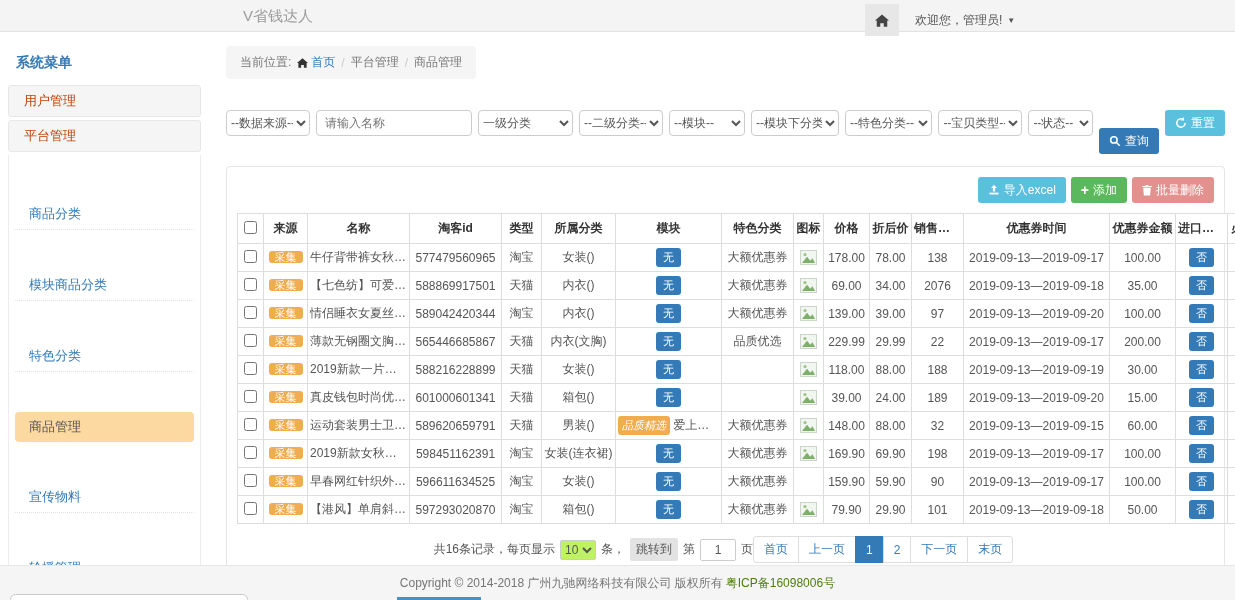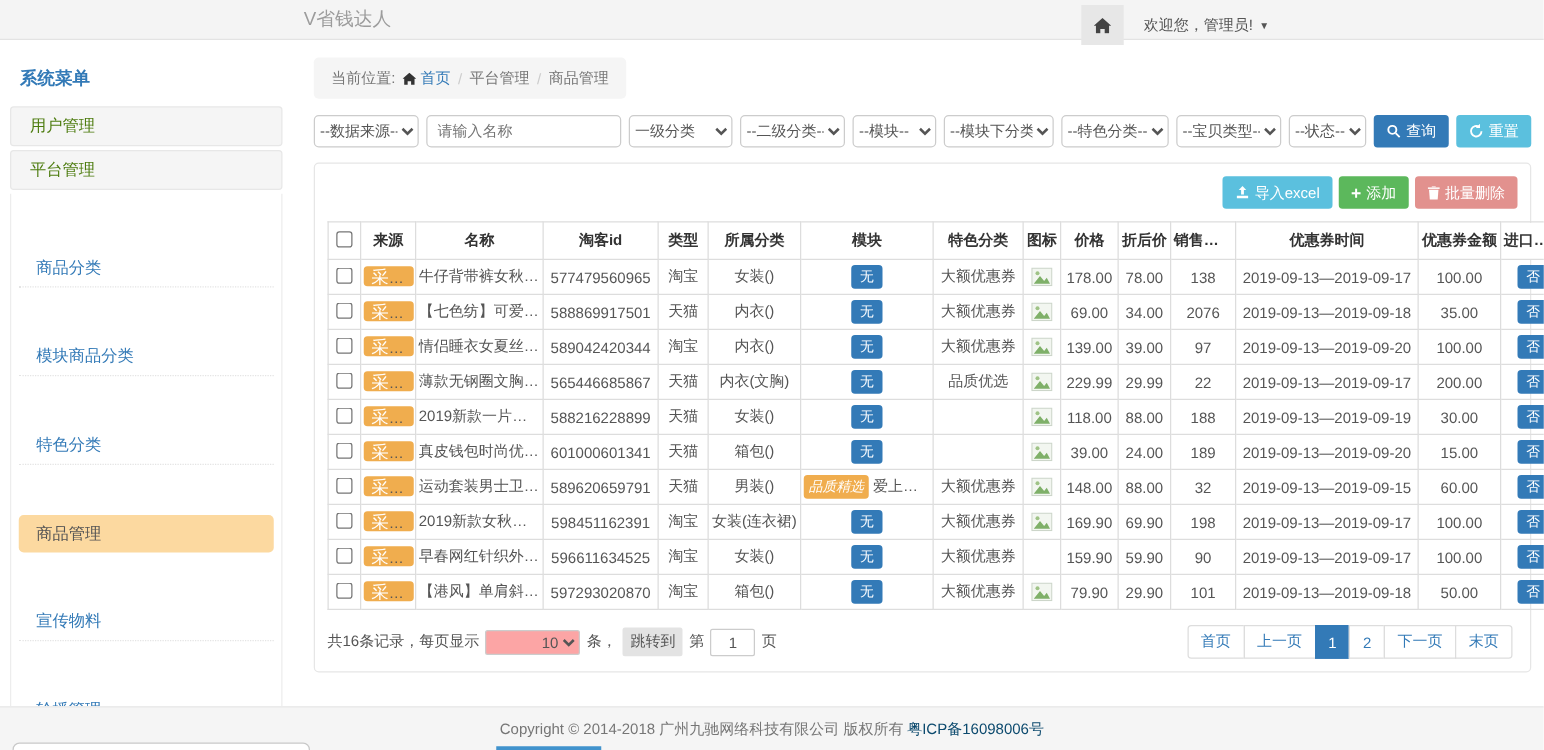--- a/index.html
+++ b/index.html
@@ -10,69 +10,69 @@
   }
   
   .topbar { height: 32px; background: #f4f4f4; border-bottom: 1px solid #e3e3e3; position: relative; }
   .topbar-title { position: absolute; left: 243px; top: 0; line-height: 32px; color: #9c9c9c; font-size: 15px; }
   .topbar-right { position: absolute; left: 865px; top: 0; height: 40px; display: flex; align-items: center; }
   .home-box { width: 34px; height: 32px; background: #e7e7e7; display: flex; align-items: center; justify-content: center; cursor: pointer; }
   .welcome { font-size: 12px; color: #555; margin-left: 16px; cursor: pointer; display: flex; align-items: center; gap: 5px; }
   .caret { font-size: 8px; color: #555; }
   
   .main-wrap { display: flex; height: 533px; overflow: hidden; }
-  .sidebar { width: 218px; margin: 16px 0 0 8px; flex: none; font-size: 13px; }
+  .sidebar { width: 193px; margin: 16px 0 0 8px; flex: none; font-size: 13px; }
   .sidebar-title { color: #337ab7; font-weight: bold; font-size: 14px; padding: 6px 8px 13px 8px; }
-  .side-main { background: #f5f5f5; border: 1px solid #e7e7e7; border-radius: 3px; padding: 6px 15px; margin-bottom: 3px; color: #4d7c0f; cursor: pointer; }
+  .side-main { background: #f5f5f5; border: 1px solid #e7e7e7; border-radius: 3px; padding: 6px 15px; margin-bottom: 3px; color: #c2410c; cursor: pointer; }
   .side-subwrap { background: #fff; border: 1px solid #ededed; border-top: none; margin-bottom: 3px; padding: 4px 6px; }
   .side-sub { padding: 6px 14px; color: #337ab7; border-bottom: 1px dotted #e4e4e4; cursor: pointer; margin-top: 40px; }
   .side-sub:last-child { border-bottom: none; }
   .side-sub.active { background: #fcd9a0; border-radius: 4px; color: #555; border-bottom: none; }
   .content { flex: 1; margin: 14px 10px 0 25px; min-width: 0; }
   
   .breadcrumb { display: inline-flex; align-items: center; gap: 6px; background: #f5f5f5; border-radius: 4px; padding: 8px 14px; font-size: 12px; color: #777; }
   .bc-home { display: inline-flex; align-items: center; gap: 3px; cursor: pointer; }
   .bc-home a { color: #337ab7; text-decoration: none; }
   .bc-sep { color: #ccc; }
   
   .filter-row { display: flex; gap: 6px; margin-top: 13px; align-items: center; }
   select.filter { height: 26px; border: 1px solid #ccc; border-radius: 4px; font-size: 12px; color: #555; background: #fff; }
   input.name-inp { height: 26px; width: 156px; border: 1px solid #ccc; border-radius: 4px; font-size: 12px; padding: 0 8px; color: #555; }
   .btn { border: none; border-radius: 3px; color: #fff; font-size: 12px; height: 26px; display: inline-flex; align-items: center; gap: 4px; padding: 0 10px; cursor: pointer; white-space: nowrap; }
-  .btn-primary { background: #337ab7; }
+  .btn-primary { background: #337ab7; margin-top: 36px; }
   .btn-info { background: #5bc0de; }
   .btn-success { background: #5cb85c; }
   .btn-danger-soft { background: #e2918e; }
   .plus { font-weight: bold; font-size: 14px; line-height: 1; }
   .ic { display: inline-flex; align-items: center; }
   
   .panel { border: 1px solid #e6e6e6; border-radius: 4px; margin-top: 12px; padding: 10px; }
   .toolbar { display: flex; justify-content: flex-end; gap: 5px; margin-bottom: 10px; }
   table { width: 100%; border-collapse: collapse; table-layout: fixed; font-size: 12px; }
   th, td { border: 1px solid #ddd; text-align: center; padding: 4px 2px; overflow: hidden; white-space: nowrap; text-overflow: ellipsis; }
   th { color: #333; font-weight: bold; padding: 6px 2px; background: #fff; }
   td { color: #555; height: 27px; }
-  .badge-src { background: #f0ad4e; color: #fff; border-radius: 3px; padding: 0 6px; font-size: 14px; }
+  .badge-src { background: #f0ad4e; color: #fff; border-radius: 3px; padding: 0 6px; font-size: 11px; }
   .tag-blue { background: #337ab7; color: #fff; border-radius: 3px; padding: 2px 7px; font-size: 11px; display: inline-block; cursor: pointer; }
   .tag-orange { background: #f0ad4e; color: #fff; border-radius: 3px; padding: 2px 4px; font-size: 11px; display: inline-block; font-style: italic; }
   .thumb { display: inline-flex; vertical-align: middle; }
   
-  .pager-row { display: flex; justify-content: space-between; align-items: center; margin-top: 12px; font-size: 12px; color: #555; }
+  .pager-row { display: flex; justify-content: center; align-items: center; margin-top: 12px; font-size: 12px; color: #555; }
   .pager-left { display: flex; align-items: center; gap: 5px; }
-  select.per-page { height: 20px; border: 1px solid #ccc; border-radius: 2px; font-size: 12px; color: #555; background: #fca5a5; padding-left: 40px; }
+  select.per-page { height: 20px; border: 1px solid #ccc; border-radius: 2px; font-size: 12px; color: #555; background: #bef264; }
   .jump-label { background: #e3e3e3; padding: 3px 6px; border-radius: 2px; cursor: pointer; }
   .jump-input { width: 36px; height: 22px; border: 1px solid #ccc; border-radius: 2px; text-align: center; font-size: 12px; color: #555; }
   .pager { display: flex; margin-right: 4px; }
   .pager button { border: 1px solid #ddd; background: #fff; color: #337ab7; font-size: 12px; padding: 4px 10px; margin-left: -1px; cursor: pointer; }
   .pager button:first-child { border-radius: 3px 0 0 3px; margin-left: 0; }
   .pager button:last-child { border-radius: 0 3px 3px 0; }
   .pager button.active { background: #337ab7; border-color: #337ab7; color: #fff; }
   
   .footer { position: absolute; left: 0; bottom: 0; width: 100%; height: 35px; background: #f5f5f5; border-top: 1px solid #e7e7e7; display: flex; align-items: center; justify-content: center; font-size: 12px; color: #767676; gap: 3px; z-index: 2; }
-  .footer a { color: #0c4a6e; text-decoration: none; cursor: pointer; }
+  .footer a { color: #4d7c0f; text-decoration: none; cursor: pointer; }
   .artifact-round { position: absolute; left: 10px; bottom: -5px; width: 238px; height: 11px; background: #fff; border: 1px solid #c9c9c9; border-radius: 6px; z-index: 3; }
   .artifact-bar { position: absolute; left: 397px; bottom: 0; width: 84px; height: 3px; background: #4193cd; z-index: 4; }
 </style>
 </head>
 <body>
 
 <div class="topbar">
   <div class="topbar-title">V省钱达人</div>
   <div class="topbar-right">
     <div class="home-box">

